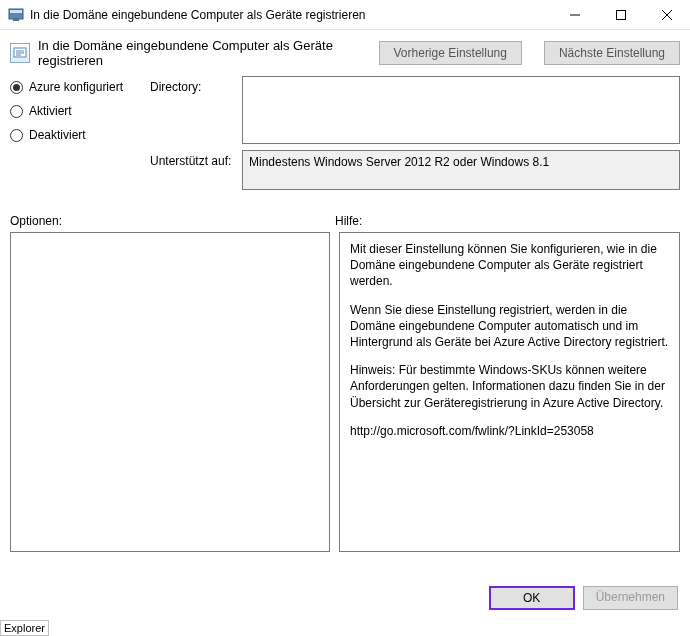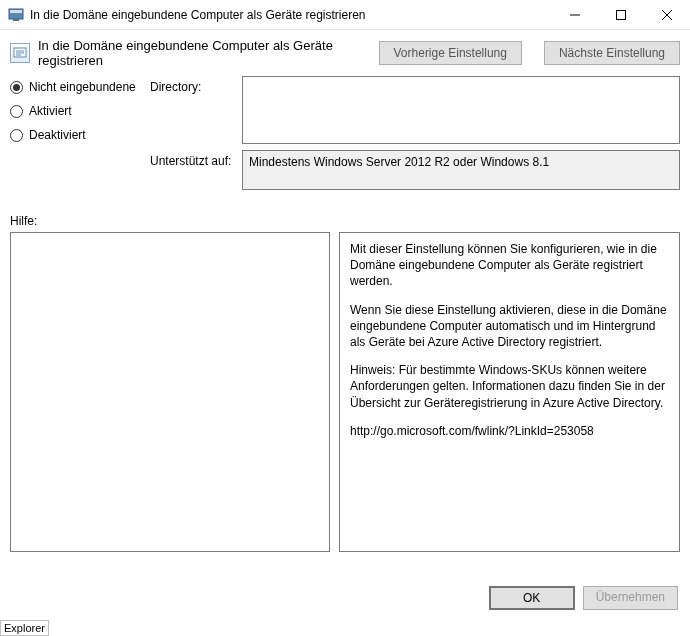--- a/index.html
+++ b/index.html
@@ -156,21 +156,21 @@
   .btn {
     min-width: 86px;
     padding: 3px 12px;
     border:1px solid #adadad;
     background:#e1e1e1;
     font-size:12px;
     text-align:center;
     cursor: default;
   }
   .btn.primary {
-    border:2px solid #737373;
+    border:2px solid #6d28d9;
     background:#e1e1e1;
   }
   .btn.disabled {
     color:#9a9a9a;
   }
 
   .status {
     position:absolute;
     left:0; bottom:0;
     border:1px solid #c0c0c0;
@@ -230,21 +230,21 @@
   <div class="navbtns">
     <div class="navbtn">Vorherige Einstellung</div>
     <div class="navbtn">Nächste Einstellung</div>
   </div>
 </div>
 
 <div class="upper">
   <div class="radios">
     <div class="radio checked">
       <span class="dot"></span>
-      <span>Nicht eingebundene</span>
+      <span>Azure konfiguriert</span>
     </div>
     <div class="radio">
       <span class="dot"></span>
       <span>Aktiviert</span>
     </div>
     <div class="radio">
       <span class="dot"></span>
       <span>Deaktiviert</span>
     </div>
   </div>
@@ -255,28 +255,29 @@
       <textarea class="commentbox" style=""></textarea>
     </div>
     <div class="fieldrow">
       <div class="flabel">Unterstützt auf:</div>
       <div class="supportbox">Mindestens Windows Server 2012 R2 oder Windows 8.1</div>
     </div>
   </div>
 </div>
 
 <div class="labelsrow">
+  <div class="l-opt">Optionen:</div>
   <div>Hilfe:</div>
 </div>
 
 <div class="panes">
   <div class="pane options"></div>
   <div class="pane help">
     <p>Mit dieser Einstellung können Sie konfigurieren, wie in die Domäne eingebundene Computer als Geräte registriert werden.</p>
-    <p>Wenn Sie diese Einstellung aktivieren, diese in die Domäne eingebundene Computer automatisch und im Hintergrund als Geräte bei Azure Active Directory registriert.</p>
+    <p>Wenn Sie diese Einstellung registriert, werden in die Domäne eingebundene Computer automatisch und im Hintergrund als Geräte bei Azure Active Directory registriert.</p>
     <p>Hinweis: Für bestimmte Windows-SKUs können weitere Anforderungen gelten. Informationen dazu finden Sie in der Übersicht zur Geräteregistrierung in Azure Active Directory.</p>
     <p>http://go.microsoft.com/fwlink/?LinkId=253058</p>
   </div>
 </div>
 
 <div class="footer">
   <div class="btn primary">OK</div>
   <div class="btn disabled">Übernehmen</div>
 </div>
 

